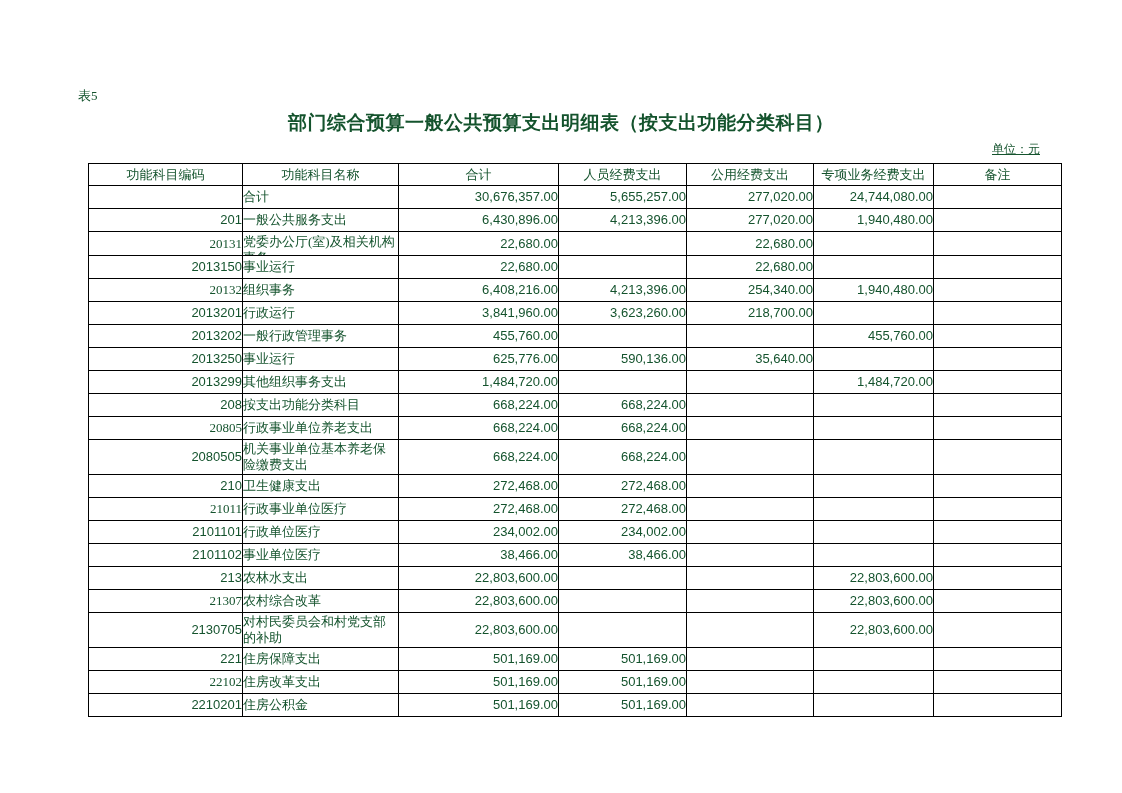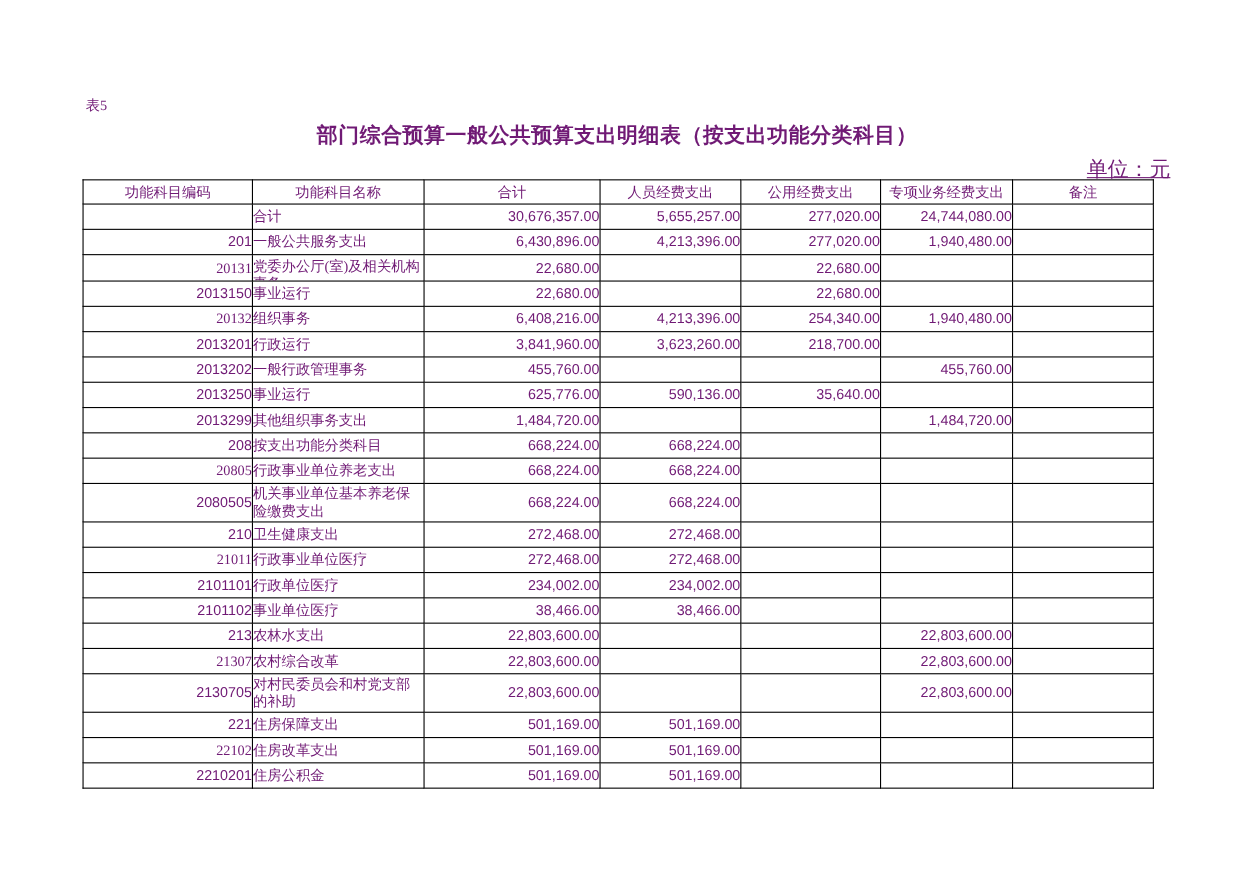--- a/index.html
+++ b/index.html
@@ -5,21 +5,21 @@
   html, body {
     margin: 0;
     padding: 0;
     background: #ffffff;
   }
   .page {
     position: relative;
     width: 1122px;
     height: 793px;
     background: #ffffff;
-    color: #701a75;
+    color: #14532d;
     font-family: "Liberation Serif", serif;
     overflow: hidden;
   }
   .tab-label {
     position: absolute;
     left: 78px;
     top: 87px;
     font-size: 13px;
     font-family: "Liberation Serif", serif;
   }
@@ -29,38 +29,39 @@
     top: 110px;
     width: 100%;
     text-align: center;
     font-size: 19px;
     font-weight: bold;
     font-family: "Liberation Sans", sans-serif;
     letter-spacing: 0.5px;
   }
   .unit-label {
     position: absolute;
-    right: 58px;
+    right: 82px;
     top: 141px;
-    font-size: 19px;
+    font-size: 12px;
     font-family: "Liberation Serif", serif;
   }
   .unit-label span {
     text-decoration: underline;
   }
   .table-wrap {
     position: absolute;
     left: 75px;
     top: 163px;
   }
   table.budget {
     border-collapse: collapse;
     table-layout: fixed;
     width: 973px;
     background: #fff;
+    margin-left: 13px;
   }
   table.budget th,
   table.budget td {
     border: 1px solid #000;
     overflow: hidden;
     white-space: normal;
     padding: 0;
     vertical-align: middle;
   }
   table.budget th {

